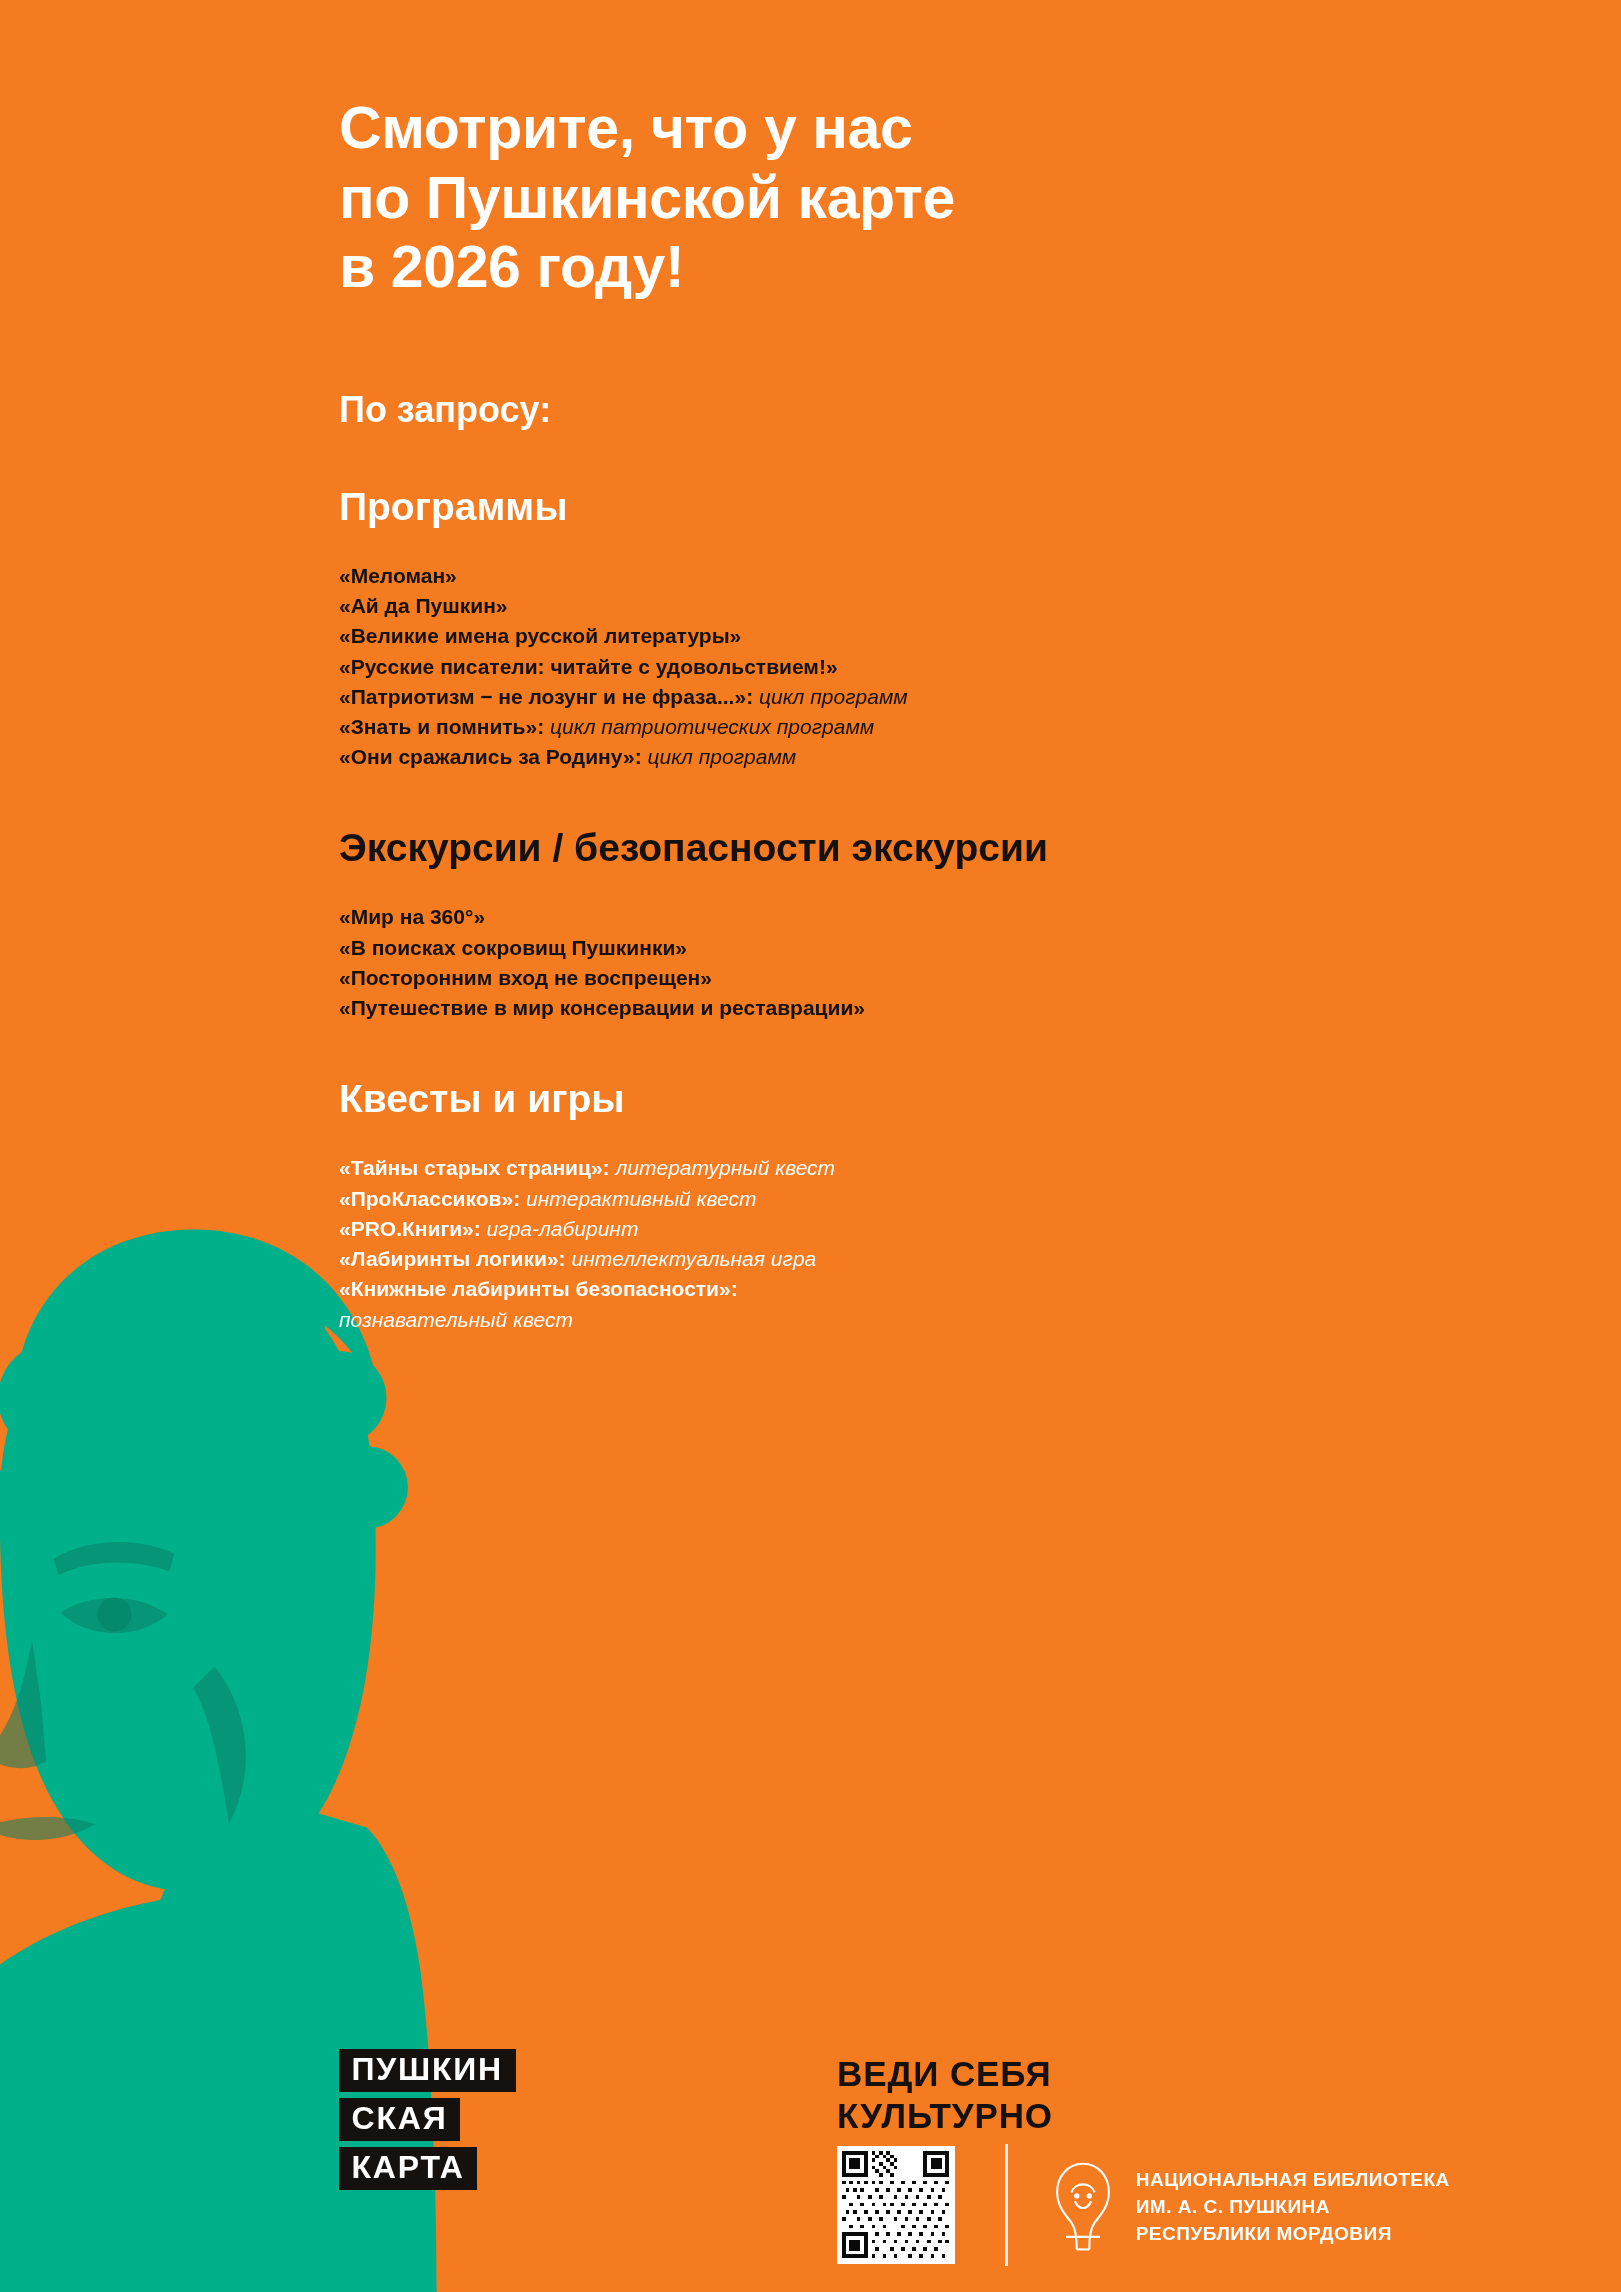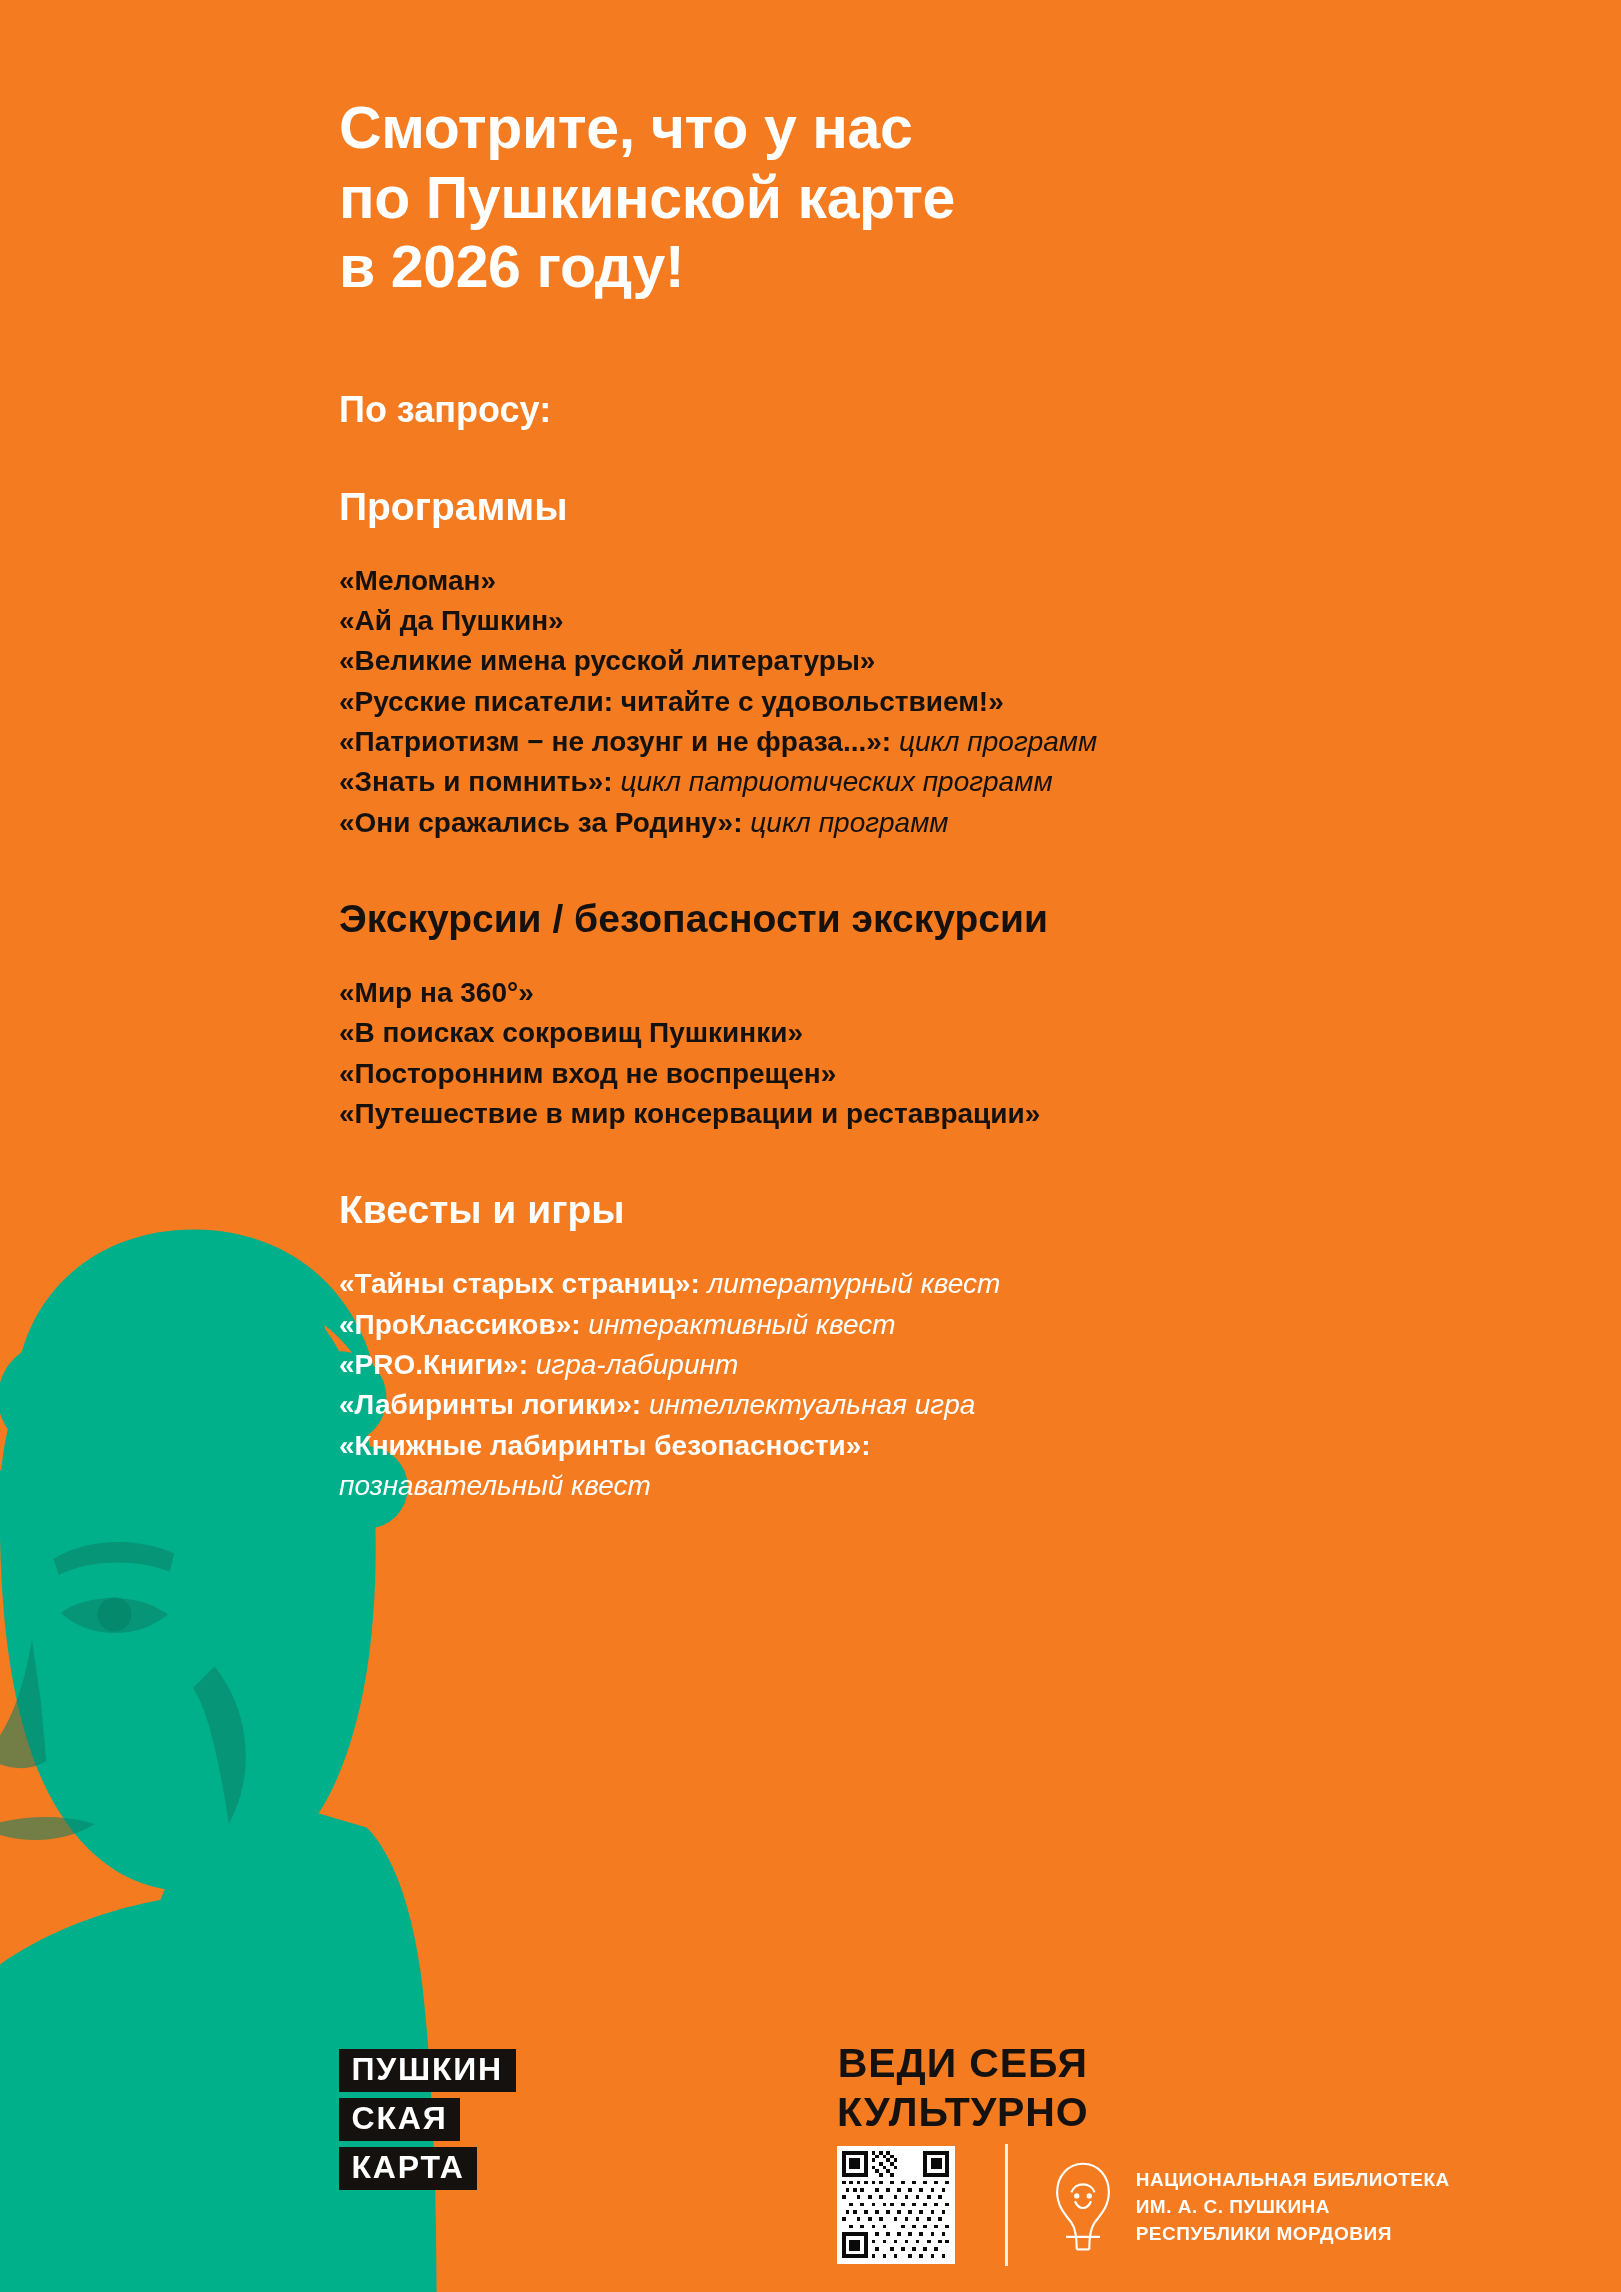--- a/index.html
+++ b/index.html
@@ -60,21 +60,21 @@
     font-size: 39px;
     font-weight: bold;
     color: #FFFFFF;
     margin-bottom: 32px;
   }
   .section.black-title .section-title {
     color: #14110F;
   }
 
   .item {
-    font-size: 28px;
+    font-size: 21px;
     line-height: 1.44;
     color: #14110F;
     font-weight: bold;
   }
   .item .desc {
     font-weight: bold;
     font-style: italic;
   }
   .item.white {
     color: #FFFFFF;
@@ -118,25 +118,24 @@
     letter-spacing: 1.8px;
     line-height: 1;
     display: block;
   }
 
   .slogan {
     position: absolute;
     left: 837px;
     bottom: 157px;
     color: #14110F;
-    font-size: 41px;
+    font-size: 35px;
     font-weight: bold;
     letter-spacing: 0.9px;
     line-height: 1.18;
-    text-align: center;
   }
   .slogan .line { display: block; }
 
   .qr {
     position: absolute;
     left: 837px;
     bottom: 29px;
     width: 118px;
     height: 118px;
     background: #FFFFFF;

